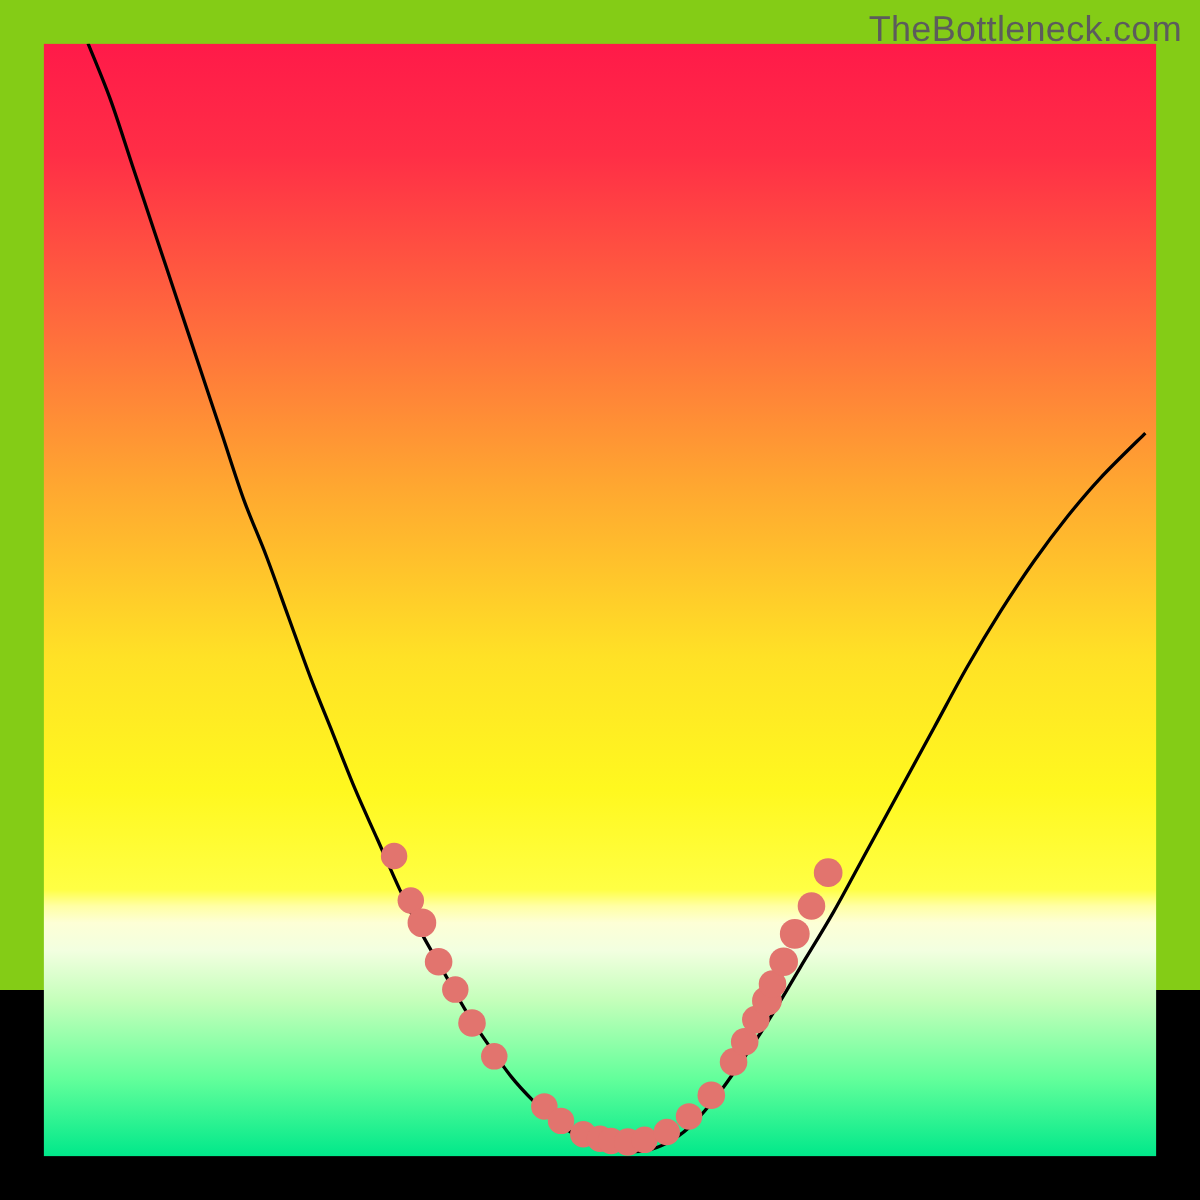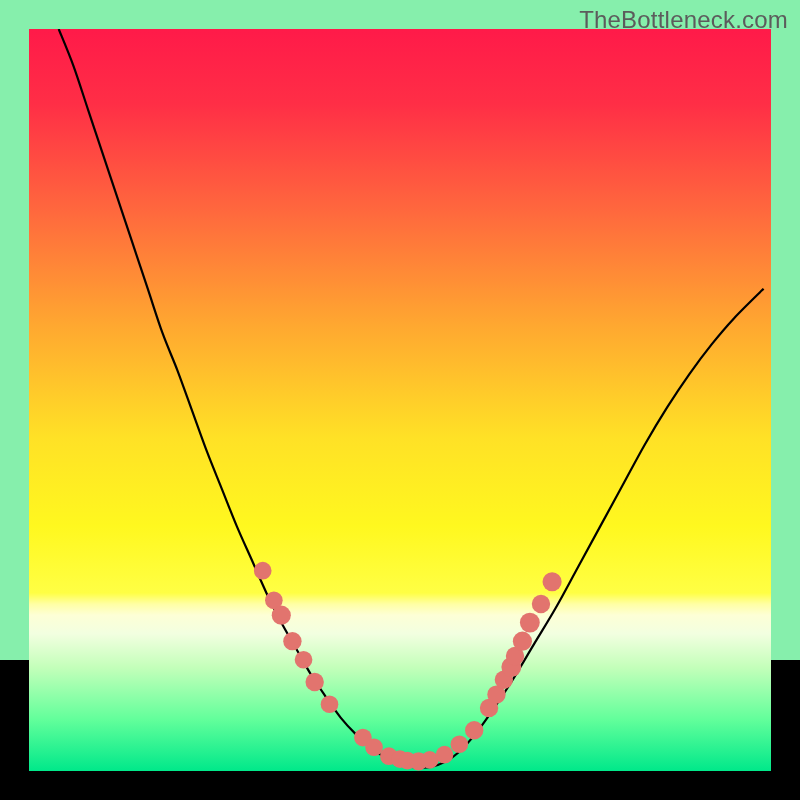--- a/index.html
+++ b/index.html
@@ -10,21 +10,21 @@
     background: #000;
     overflow: hidden;
     font-family: Arial, Helvetica, sans-serif;
   }
   .frame {
     position: absolute;
     left: 0;
     top: 0;
     width: 800px;
     height: 660px;
-    background: #86efac;
+    background: #84cc16;
   }
   .plot {
     position: absolute;
     left: 29px;
     top: 29px;
     width: 742px;
     height: 742px;
     overflow: hidden;
   }
   .watermark {

